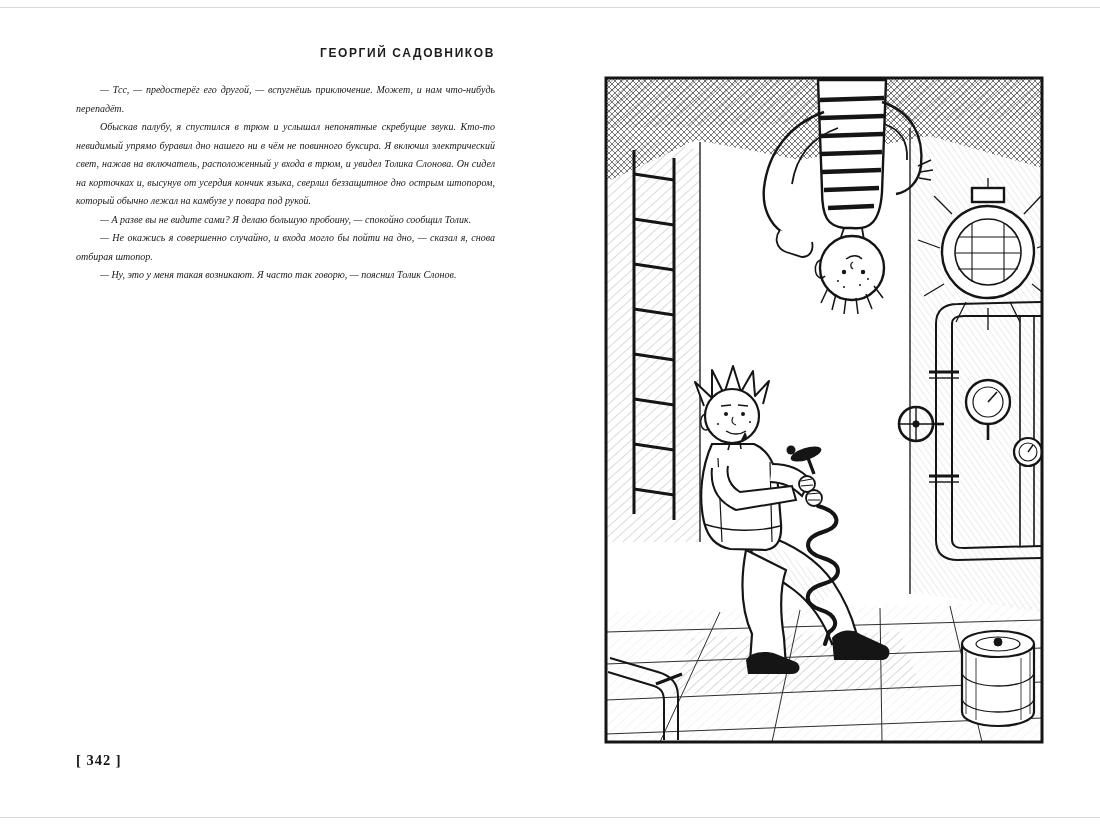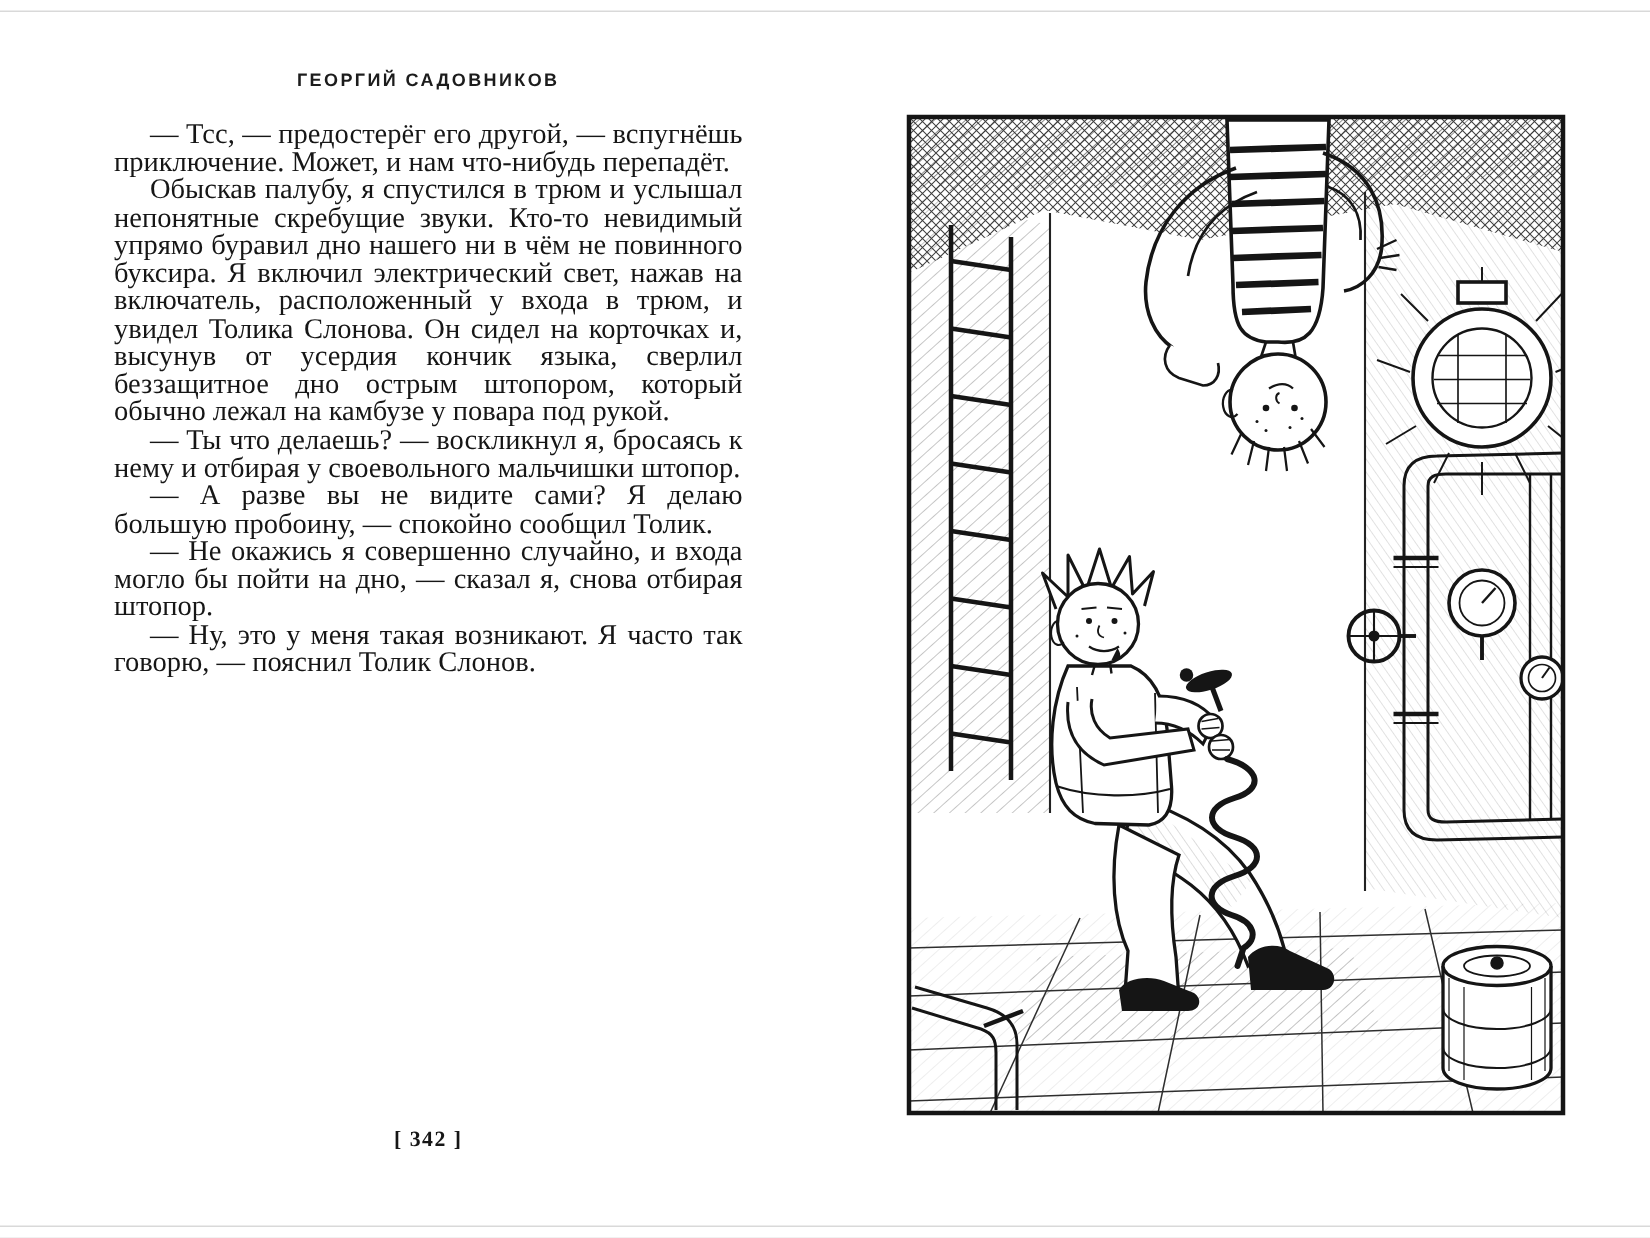--- a/index.html
+++ b/index.html
@@ -7,45 +7,44 @@
     position:relative;width:1100px;height:825px;margin:0 auto;
     background:#ffffff;overflow:hidden;
     font-family:"Liberation Serif", serif;color:#141414;
   }
   .scan-edge{position:absolute;left:0;width:1100px;height:1px;background:#d9d9d9;}
   .scan-edge.top{top:7px;}
   .scan-edge.bottom{top:817px;}
   .text-col{position:absolute;left:76px;top:46px;width:419px;}
   .running-header{
     font-family:"Liberation Sans", sans-serif;font-weight:bold;
-    font-size:12px;letter-spacing:1.6px;text-align:center;color:#1c1c1c;
+    font-size:12px;letter-spacing:1.6px;text-align:right;color:#1c1c1c;
     margin-bottom:21px;
   }
-  .body-text{font-size:19px;line-height:18.55px;text-align:justify;color:#161616;}
+  .body-text{font-size:10px;line-height:18.55px;text-align:justify;color:#161616;font-style:italic;}
   .body-text p{margin:0;text-indent:24px;}
   .page-number{
-    position:absolute;left:76px;top:752px;width:419px;text-align:center;
+    position:absolute;left:76px;top:752px;width:419px;text-align:left;
     font-weight:bold;font-size:14.5px;letter-spacing:1px;color:#161616;
   }
   .illustration{position:absolute;left:600px;top:72px;width:448px;height:676px;}
   .illustration svg{display:block;width:100%;height:100%;}
 </style>
 </head>
 <body>
 
 <div class="page">
   <div class="scan-edge top"></div>
   <div class="scan-edge bottom"></div>
 
   <div class="text-col">
     <div class="running-header">ГЕОРГИЙ САДОВНИКОВ</div>
     <div class="body-text">
       <p>— Тсс, — предостерёг его другой, — вспугнёшь приключение. Может, и нам что-нибудь перепадёт.</p>
       <p>Обыскав палубу, я спустился в трюм и услышал непонятные скребущие звуки. Кто-то невидимый упрямо буравил дно нашего ни в чём не повинного буксира. Я включил электрический свет, нажав на включатель, расположенный у входа в трюм, и увидел Толика Слонова. Он сидел на корточках и, высунув от усердия кончик языка, сверлил беззащитное дно острым штопором, который обычно лежал на камбузе у повара под рукой.</p>
-      <p>— Ты что делаешь? — воскликнул я, бросаясь к нему и отбирая у своевольного мальчишки штопор.</p>
       <p>— А разве вы не видите сами? Я делаю большую пробоину, — спокойно сообщил Толик.</p>
       <p>— Не окажись я совершенно случайно, и входа могло бы пойти на дно, — сказал я, снова отбирая штопор.</p>
       <p>— Ну, это у меня такая возникают. Я часто так говорю, — пояснил Толик Слонов.</p>
     </div>
   </div>
 
   <div class="page-number">[ 342 ]</div>
 
   <div class="illustration">
     <svg viewBox="0 0 448 676" xmlns="http://www.w3.org/2000/svg">

